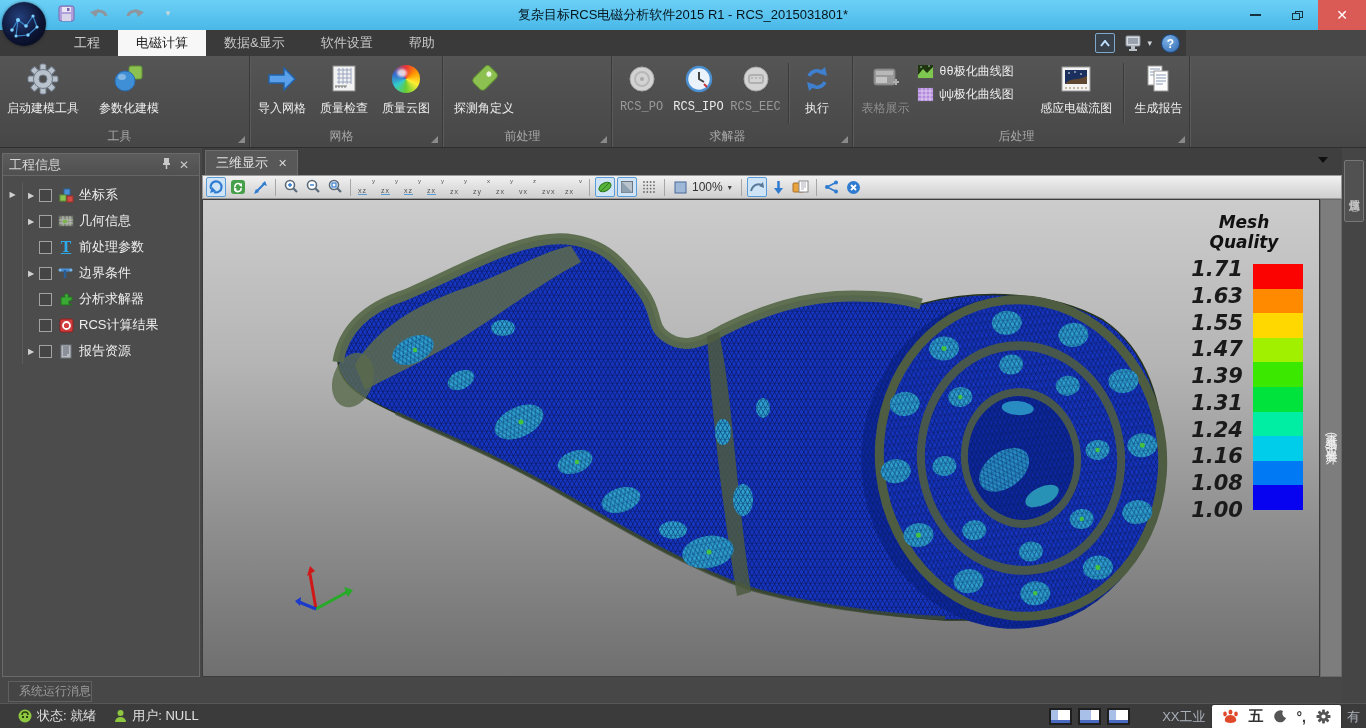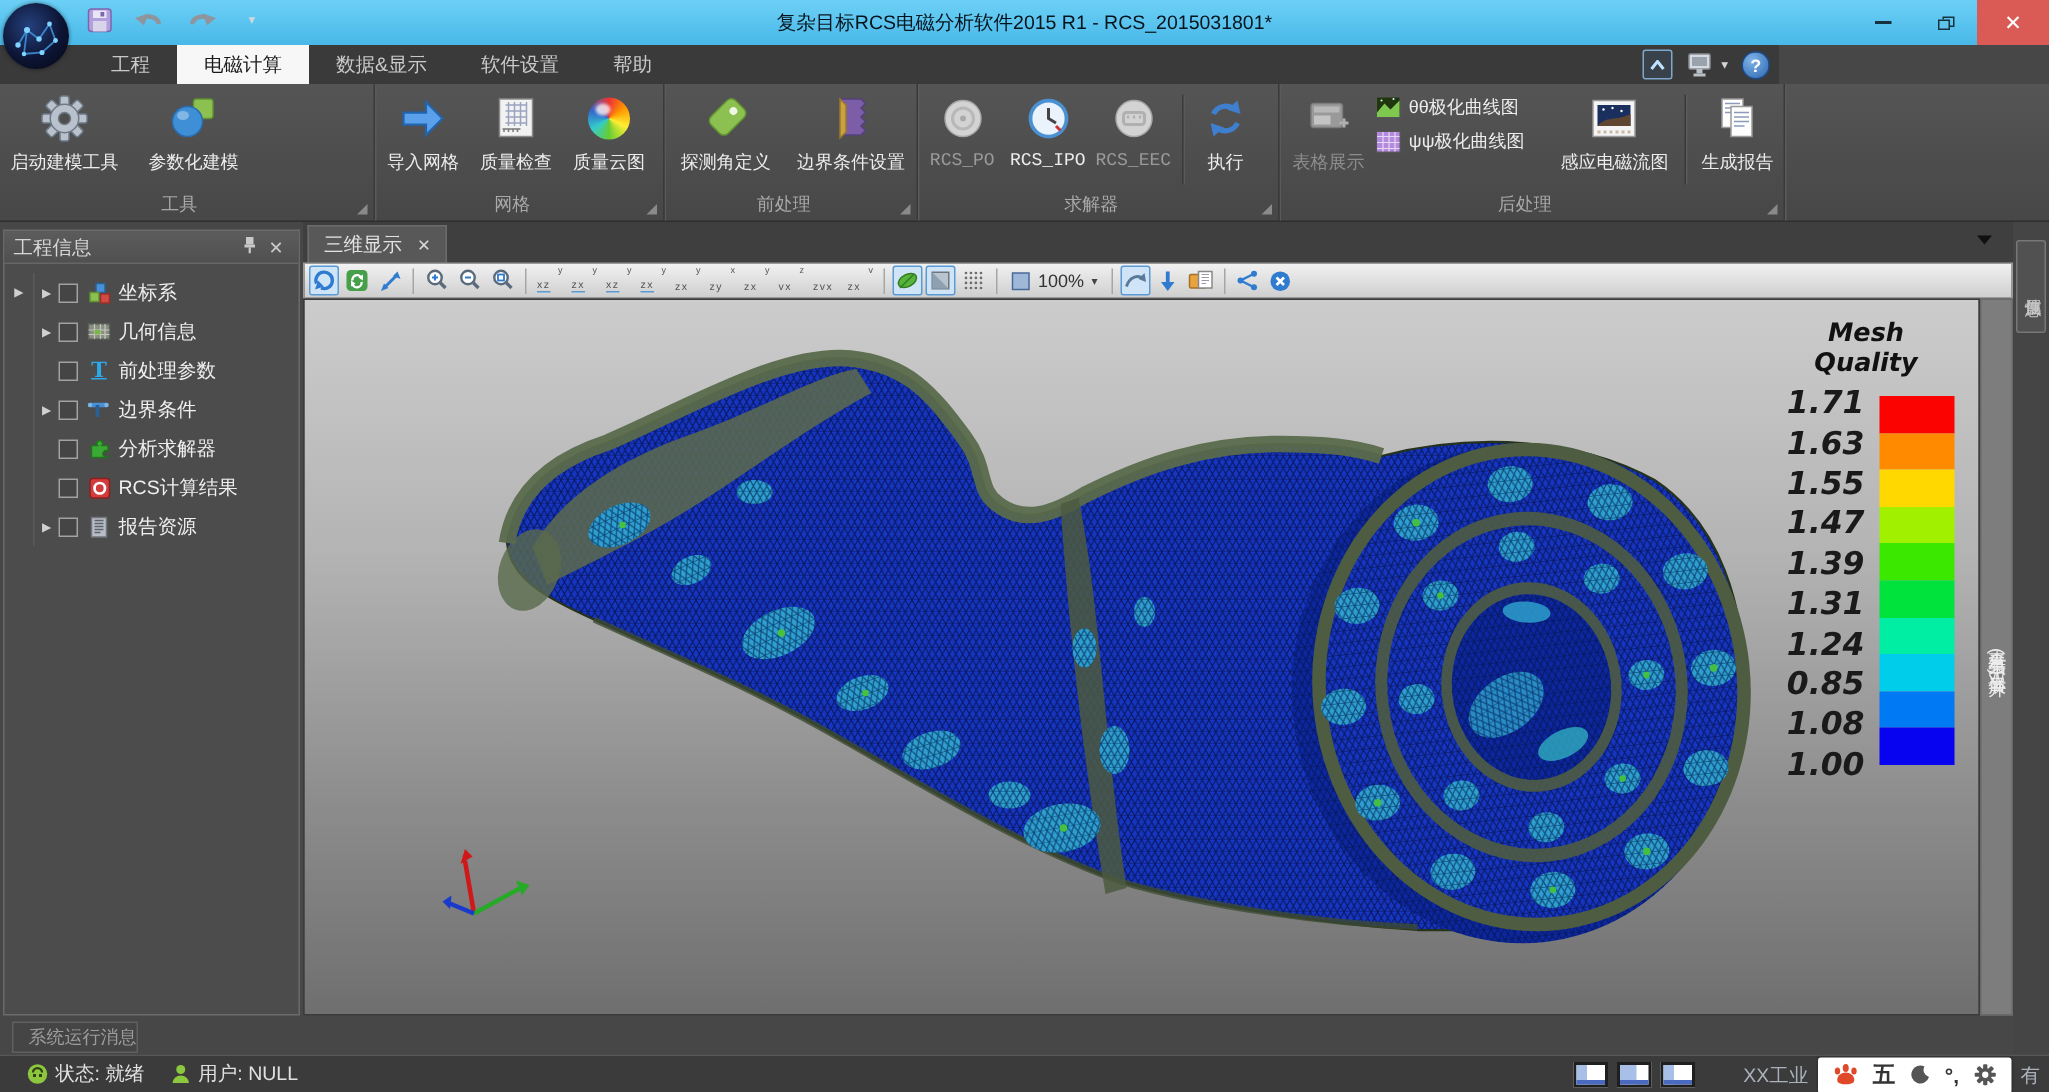--- a/index.html
+++ b/index.html
@@ -47,21 +47,21 @@
   .rg-label { position:absolute; left:0; right:10px; bottom:2px; text-align:center;
     font-size:12px; color:#a8a8a8; }
   .rg-tri { position:absolute; right:4px; bottom:4px; width:0; height:0;
     border-left:7px solid transparent; border-bottom:7px solid #8a8a8a; }
   .bigbtn { width:86px; display:flex; flex-direction:column; align-items:center; gap:3px; padding-top:2px; }
   .bigbtn .bicon { height:36px; display:flex; align-items:center; justify-content:center; }
   .bigbtn .blabel { font-size:12px; color:#ececec; white-space:nowrap;font-family:Liberation Mono, monospace; }
   .bigbtn.disabled .blabel { color:#8d8d8d; }
   .bigbtn.narrow { width:62px; }
   .smallcol { display:flex; flex-direction:column; gap:6px; padding-top:4px; width:118px; }
-  .smallbtn { display:flex; align-items:center; gap:5px; font-size:12px; color:#ececec; white-space:nowrap; }
+  .smallbtn { display:flex; align-items:center; gap:5px; font-size:12px; color:#ececec; white-space:nowrap;font-family:Liberation Mono, monospace; }
   .vsep { width:1px; height:60px; background:#3a3a3a; box-shadow:1px 0 0 #5a5a5a; margin:4px 4px 0 4px; }
   .rainbow { width:28px; height:28px; border-radius:50%;
     background:conic-gradient(#e33 0%, #f90 16%, #fe3 32%, #6c3 50%, #3cc 66%, #36c 82%, #e33 100%); position:relative; }
   .rainbow::after { content:""; position:absolute; left:5px; top:4px; width:10px; height:8px;
     border-radius:50%; background:rgba(255,255,255,.75); filter:blur(1px); }
 
   
   .main { position:absolute; left:0; top:148px; width:1366px; height:555px; }
 
   
@@ -297,29 +297,20 @@
         <div class="bigbtn narrow" style="width:80px">
           <span class="bicon">
             <svg width="32" height="32" viewBox="0 0 32 32">
                 <g transform="rotate(45 16 16)">
                   <rect x="8" y="3" width="16" height="23" rx="4" fill="#8cc152" stroke="#639430"></rect>
                   <circle cx="16" cy="9" r="2.6" fill="#eef6e4"></circle>
                 </g>
               </svg>
           </span>
           <span class="blabel">探测角定义</span>
-        </div>
-        <div class="bigbtn" style="width:88px">
-          <span class="bicon">
-            <svg width="30" height="32" viewBox="0 0 30 32">
-                <path d="M8 3 h14 l3 3 -3 3 3 3 -3 3 3 3 -3 3 3 3 -3 3 h-14 z" fill="#7b5ea7" stroke="#55407d"></path>
-                <path d="M8 3 l4 4 v18 l-4 4 z" fill="#c9a23f" stroke="#9a7a28"></path>
-              </svg>
-          </span>
-          <span class="blabel">边界条件设置</span>
         </div>
       </div>
       <div class="rg-label">前处理</div>
       <div class="rg-tri"></div>
     </div>
 
     <div class="rgroup" style="left:613px; width:240px;">
       <div class="rg-buttons">
         <div class="bigbtn narrow" style="width:57px">
           <span class="bicon">
@@ -830,21 +821,21 @@
             <div style="background: rgb(0, 121, 245);"></div>
               <div style="background: rgb(7, 2, 240);"></div>
           </div>
           <span class="legend-label" style="top:2%">1.71</span>
           <span class="legend-label" style="top:12.9%">1.63</span>
           <span class="legend-label" style="top:23.8%">1.55</span>
           <span class="legend-label" style="top:34.7%">1.47</span>
           <span class="legend-label" style="top:45.6%">1.39</span>
           <span class="legend-label" style="top:56.4%">1.31</span>
           <span class="legend-label" style="top:67.3%">1.24</span>
-          <span class="legend-label" style="top:78.2%">0.85</span>
+          <span class="legend-label" style="top:78.2%">1.16</span>
           <span class="legend-label" style="top:89.1%">1.08</span>
           <span class="legend-label" style="top:100%">1.00</span>
         </div>
       </div>
     </div>
 
     <div class="results-strip">
       <span>查看结果(双击展开)</span>
     </div>
     <div class="right-edge">

